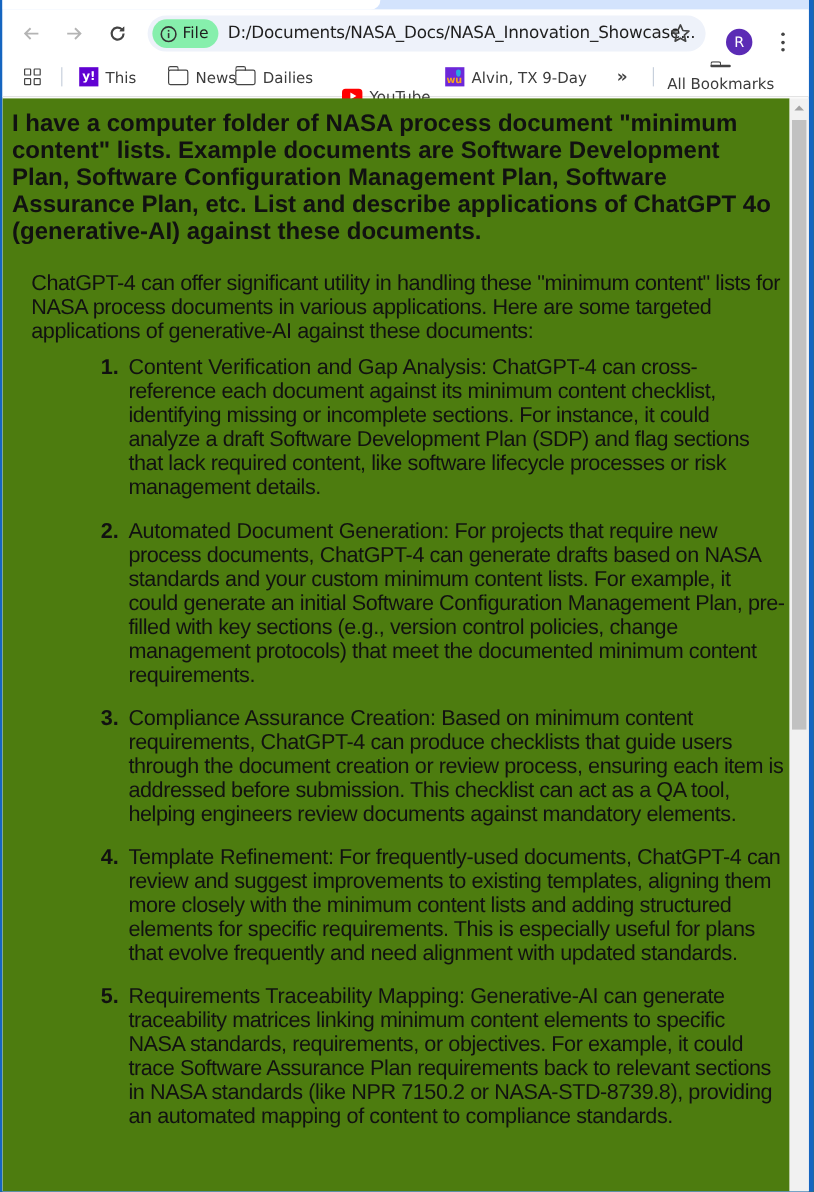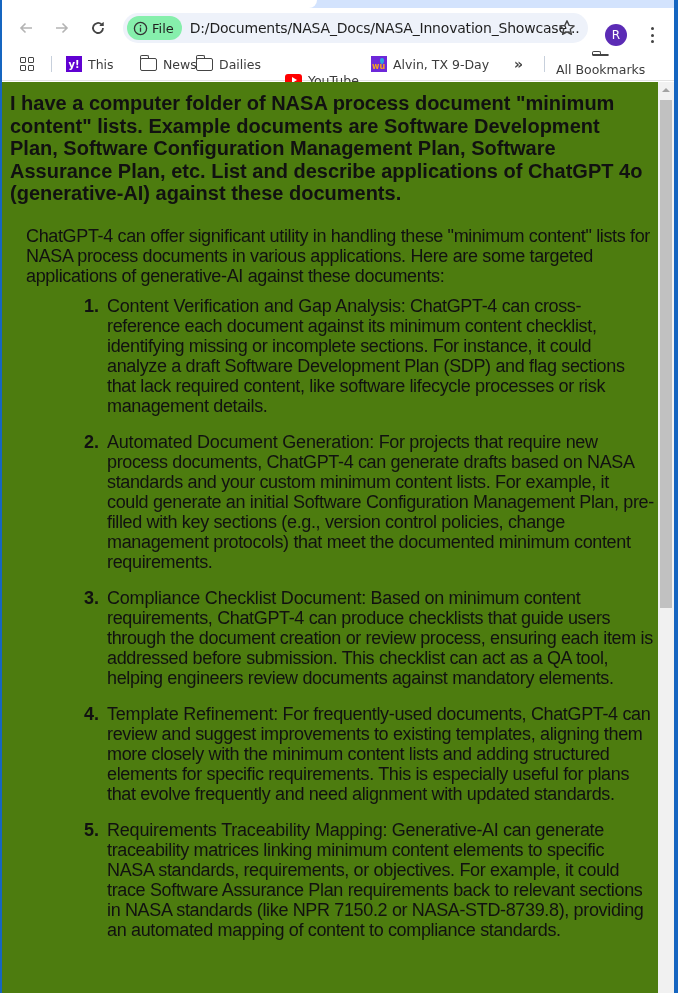--- a/index.html
+++ b/index.html
@@ -153,21 +153,21 @@
     <h1 class="question">I have a computer folder of NASA process document "minimum content" lists. Example documents are Software Development Plan, Software Configuration Management Plan, Software Assurance Plan, etc. List and describe applications of ChatGPT 4o (generative-AI) against these documents.</h1>
     <p class="intro">ChatGPT-4 can offer significant utility in handling these "minimum content" lists for NASA process documents in various applications. Here are some targeted applications of generative-AI against these documents:</p>
     <ol class="apps">
       <li>
         <span class="num">1.</span><span class="title">Content Verification and Gap Analysis</span><span>: ChatGPT-4 can cross-reference each document against its minimum content checklist, identifying missing or incomplete sections. For instance, it could analyze a draft Software Development Plan (SDP) and flag sections that lack required content, like software lifecycle processes or risk management details.</span>
       </li>
       <li>
         <span class="num">2.</span><span class="title">Automated Document Generation</span><span>: For projects that require new process documents, ChatGPT-4 can generate drafts based on NASA standards and your custom minimum content lists. For example, it could generate an initial Software Configuration Management Plan, pre-filled with key sections (e.g., version control policies, change management protocols) that meet the documented minimum content requirements.</span>
       </li>
       <li>
-        <span class="num">3.</span><span class="title">Compliance Checklist Document</span><span>: Based on minimum content requirements, ChatGPT-4 can produce checklists that guide users through the document creation or review process, ensuring each item is addressed before submission. This checklist can act as a QA tool, helping engineers review documents against mandatory elements.</span>
+        <span class="num">3.</span><span class="title">Compliance Assurance Creation</span><span>: Based on minimum content requirements, ChatGPT-4 can produce checklists that guide users through the document creation or review process, ensuring each item is addressed before submission. This checklist can act as a QA tool, helping engineers review documents against mandatory elements.</span>
       </li>
       <li>
         <span class="num">4.</span><span class="title">Template Refinement</span><span>: For frequently-used documents, ChatGPT-4 can review and suggest improvements to existing templates, aligning them more closely with the minimum content lists and adding structured elements for specific requirements. This is especially useful for plans that evolve frequently and need alignment with updated standards.</span>
       </li>
       <li>
         <span class="num">5.</span><span class="title">Requirements Traceability Mapping</span><span>: Generative-AI can generate traceability matrices linking minimum content elements to specific NASA standards, requirements, or objectives. For example, it could trace Software Assurance Plan requirements back to relevant sections in NASA standards (like NPR 7150.2 or NASA-STD-8739.8), providing an automated mapping of content to compliance standards.</span>
       </li>
     </ol>
   </div>
 

